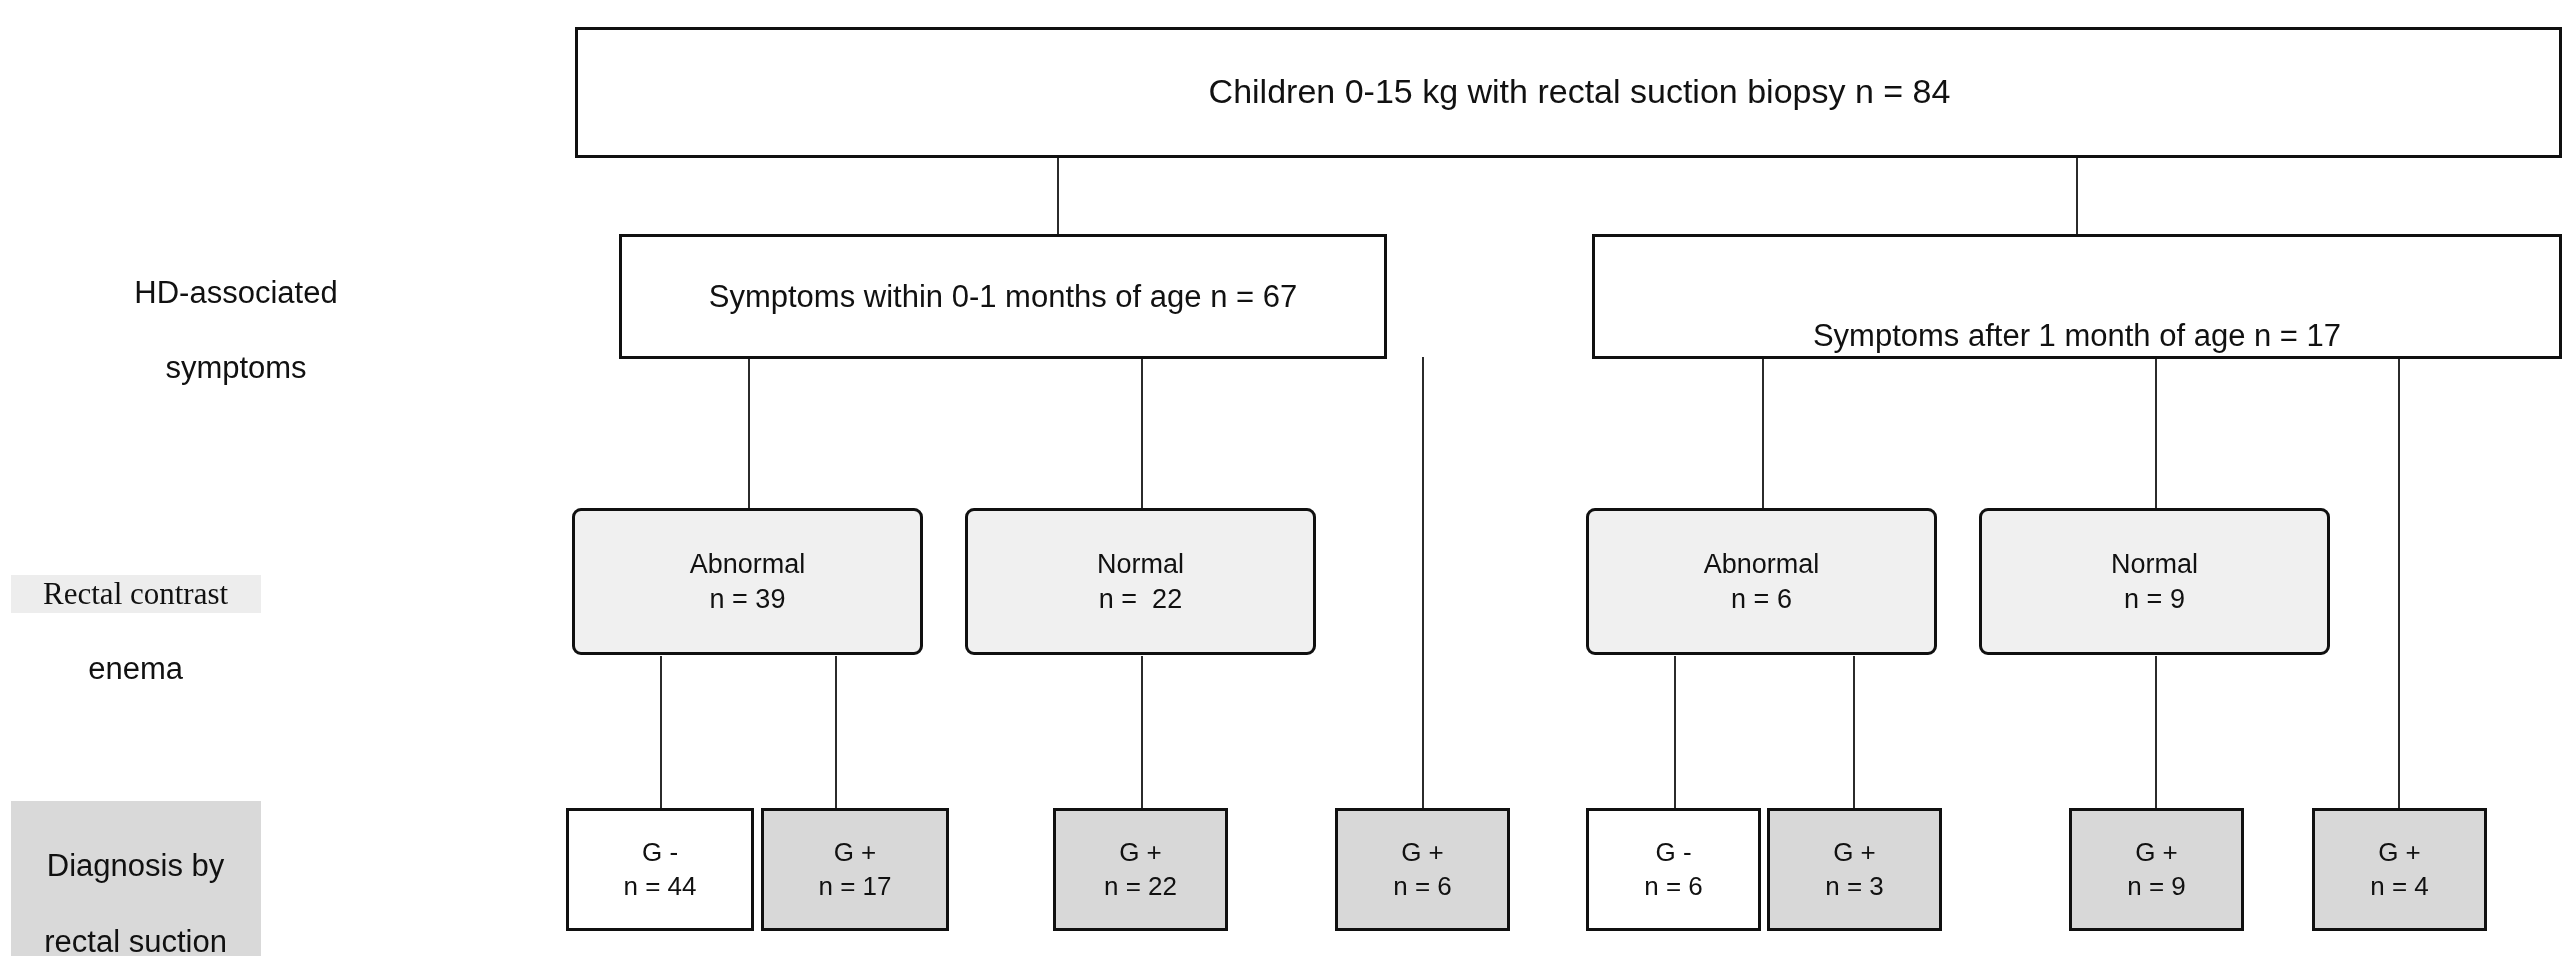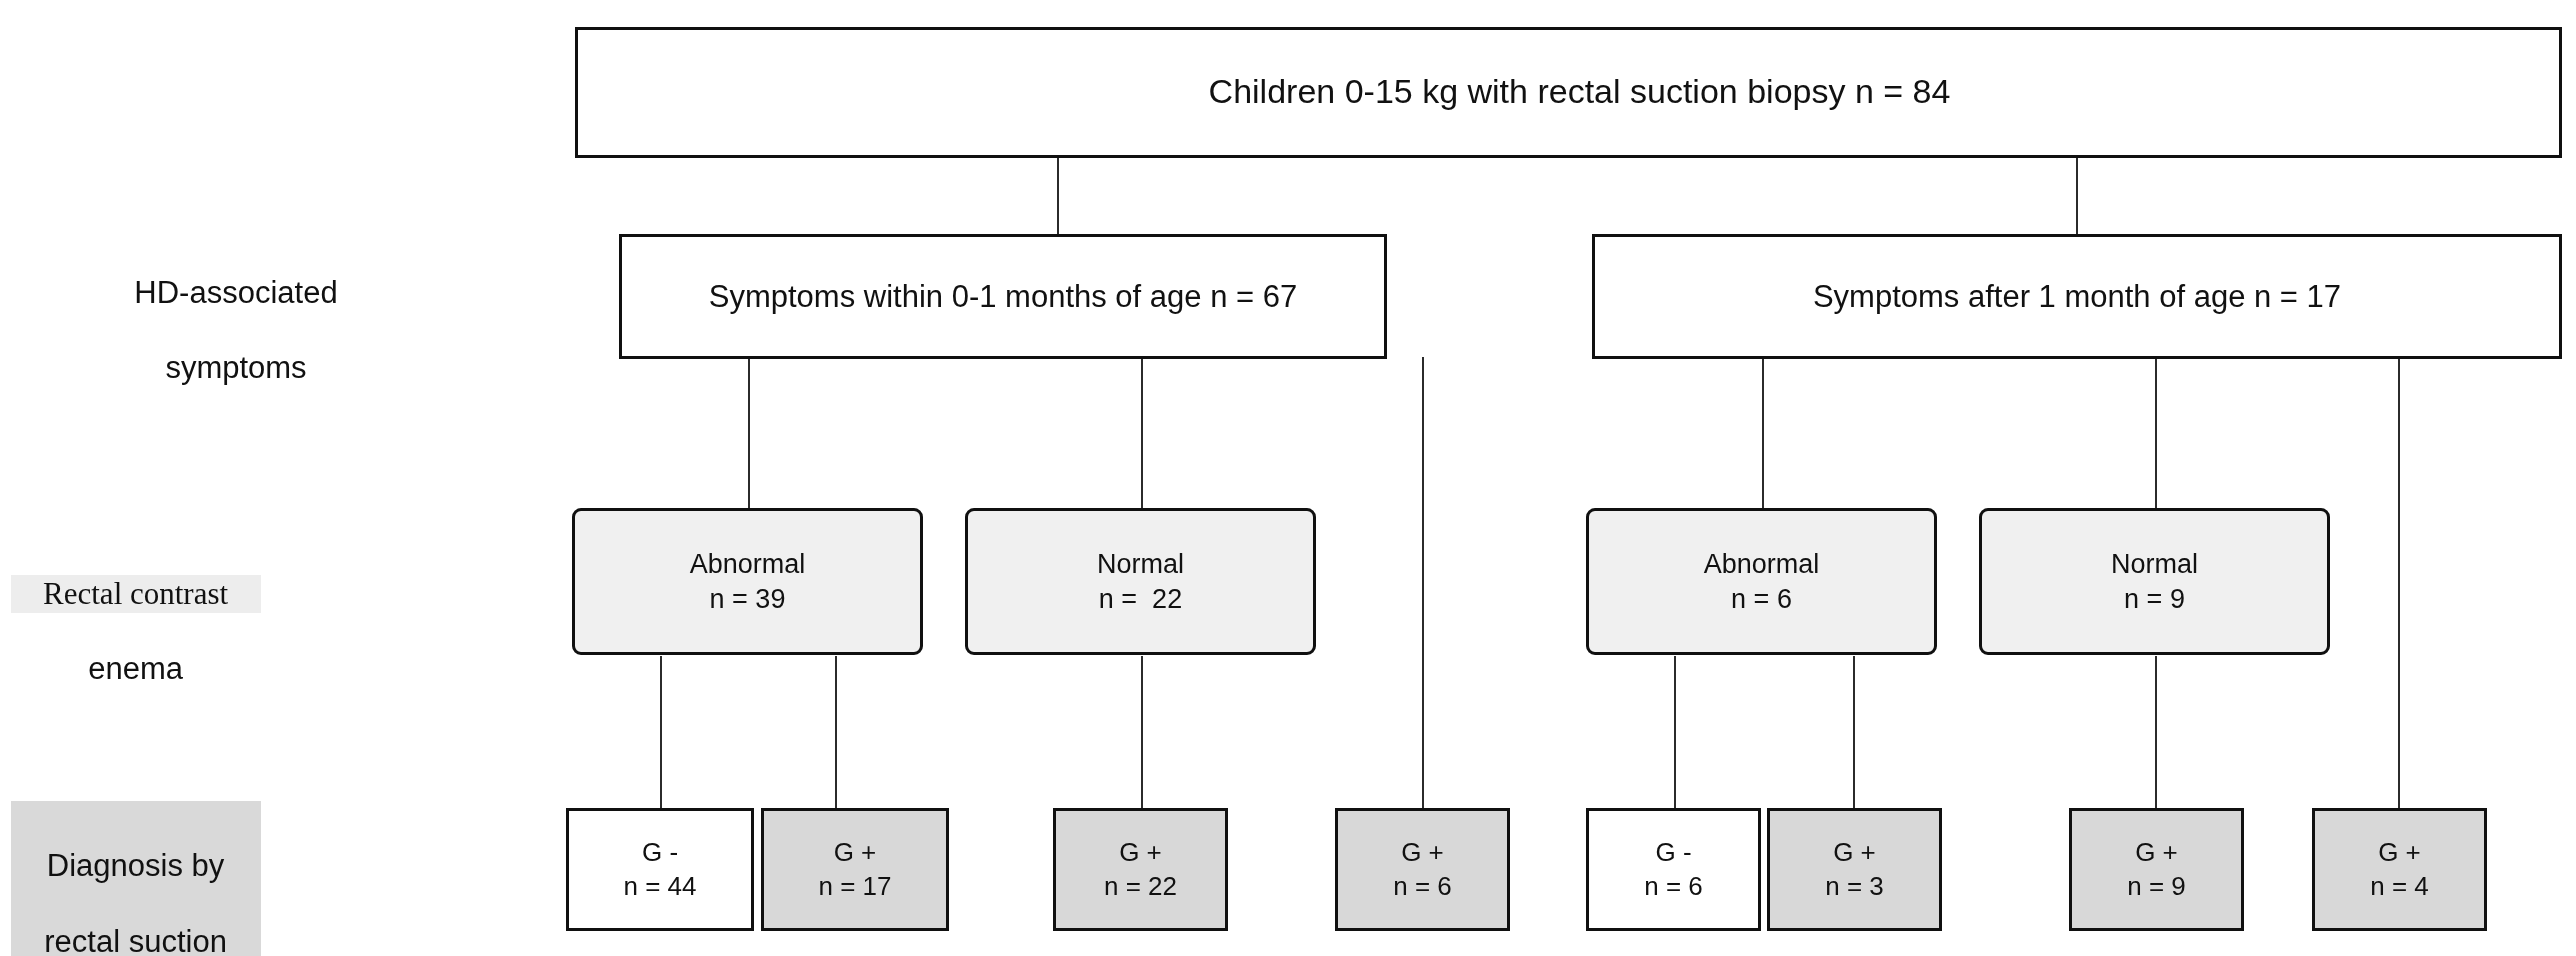--- a/index.html
+++ b/index.html
@@ -115,21 +115,21 @@
   <div class="vline" style="left:2155px; top:656px; height:152px;"></div>
 
   <div class="node fill-white tier-1" style="left:575px; top:26.5px; width:1987px; height:131px;padding-left:22px;">
     <span class="node-line">Children 0-15 kg with rectal suction biopsy n = 84</span>
   </div>
 
   <div class="node fill-white tier-2" style="left:575px; top:234px; width:768px; height:125px;margin-left:44px;">
     <span class="node-line">Symptoms within 0-1 months of age n = 67</span>
   </div>
 
-  <div class="node fill-white tier-2" style="left:1592px; top:234px; width:970px; height:125px;">
+  <div class="node fill-white tier-2" style="left:1592px; top:234px; width:970px; height:125px;justify-content:flex-end;">
     <span class="node-line">Symptoms after 1 month of age n = 17</span>
   </div>
 
   <div class="node fill-light tier-3" style="left:572px; top:508px; width:351px; height:147px;">
     <span class="node-line">Abnormal</span>
     <span class="node-line">n = 39</span>
   </div>
 
   <div class="node fill-light tier-3" style="left:965px; top:508px; width:351px; height:147px;">
     <span class="node-line">Normal</span>

